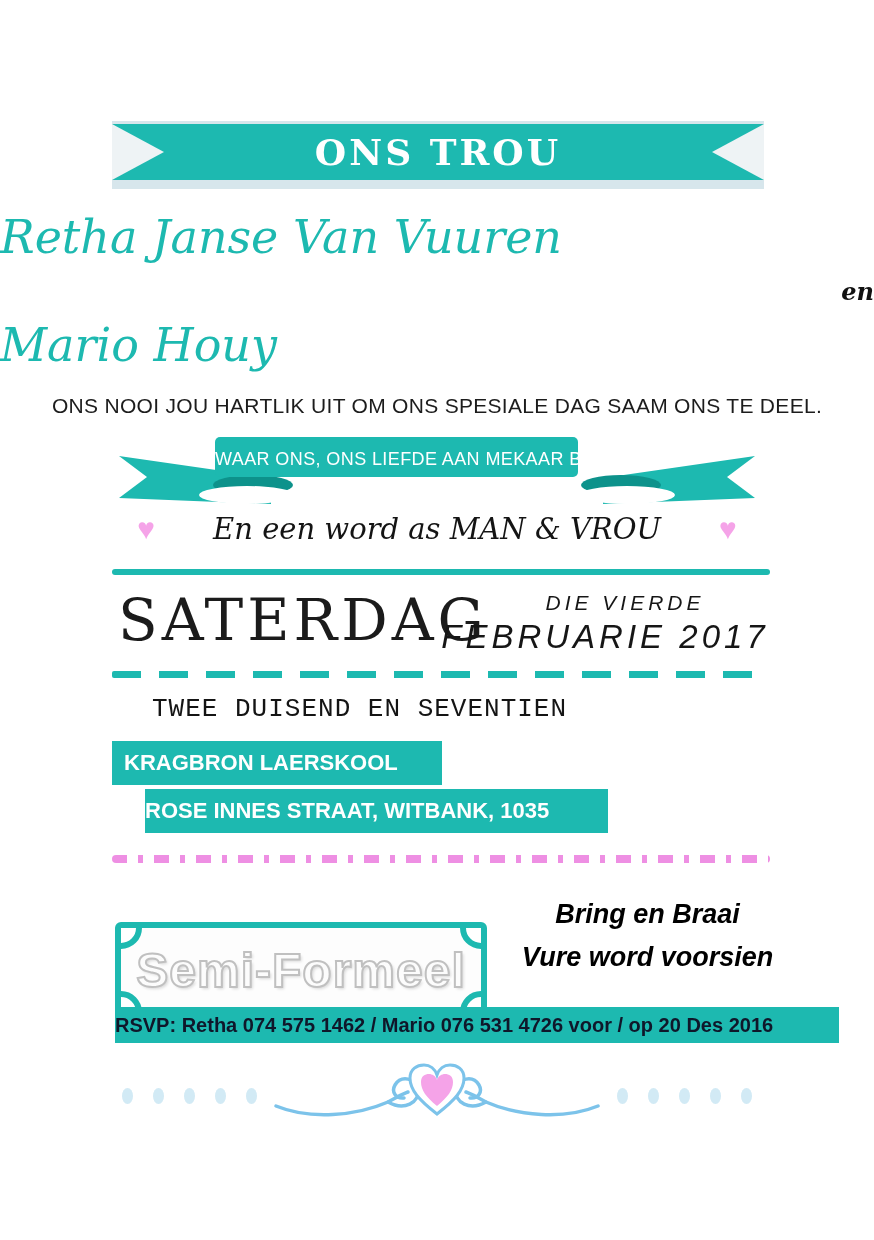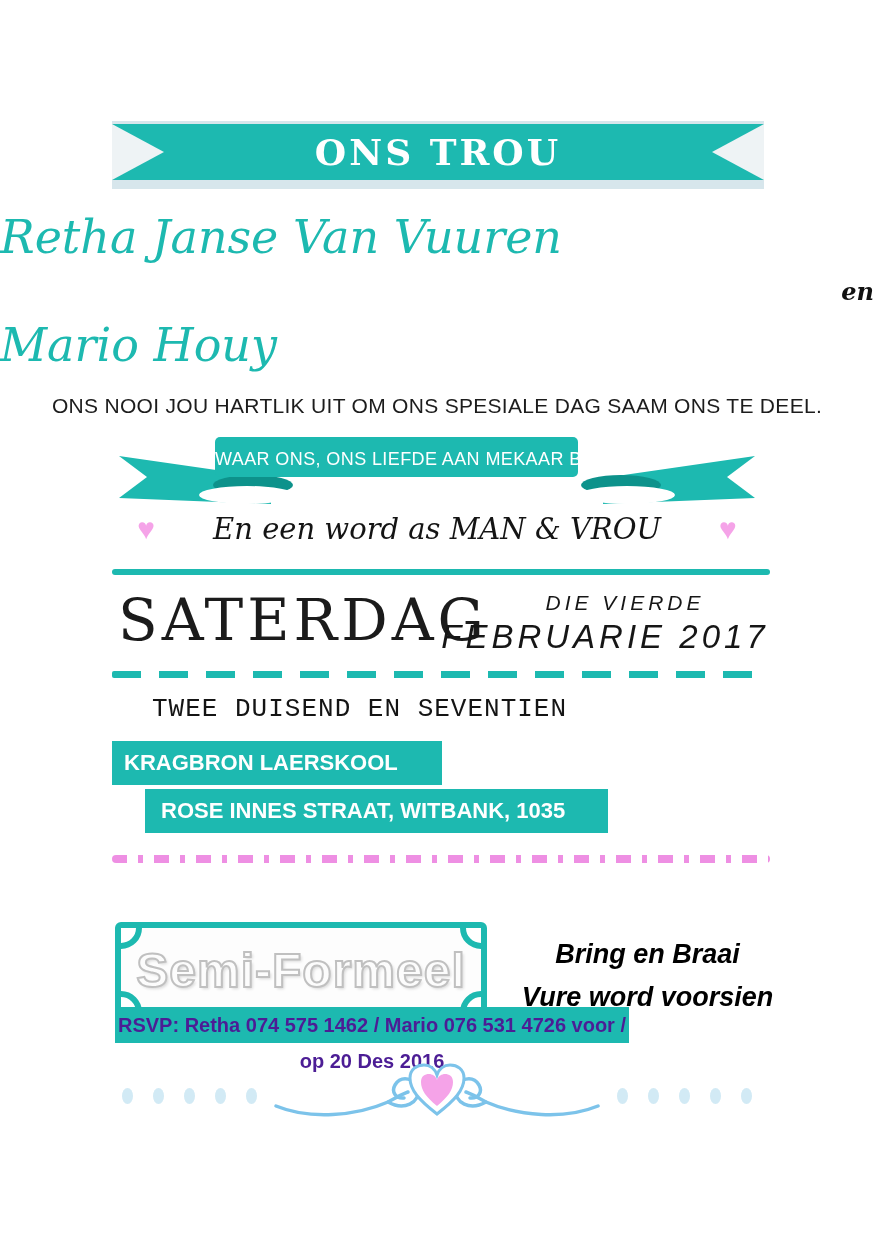--- a/index.html
+++ b/index.html
@@ -50,21 +50,21 @@
   .date-monthyear { left:440px; top:618px; width:330px; text-align:center; font-style:italic;
     font-size:33px; letter-spacing:4px; color:#161616; }
   .divider-dashed { left:112px; top:671px; width:658px; height:7px; border-radius:2px;
     background:repeating-linear-gradient(90deg, var(--teal,#1db9b0) 0 29px, transparent 29px 47px); }
   .year-words { left:152px; top:694px; font-family:"Liberation Mono", monospace; font-size:26px;
     letter-spacing:1px; color:#141414; }
 
   
   .venue-bar { background:var(--teal,#1db9b0); color:#fff; font-weight:bold; font-size:22px; height:44px; line-height:44px; }
   .venue-hall { left:112px; top:741px; width:330px; padding-left:12px; box-sizing:border-box; }
-  .venue-address { left:145px; top:789px; width:463px; padding-left:16px; box-sizing:border-box; }
+  .venue-address { left:145px; top:789px; width:463px; box-sizing:border-box; }
 
   
   .time-circle { left:618px; top:699px; width:142px; height:142px; border-radius:50%;
     border:11px solid var(--ring-blue,#d8eef6); box-sizing:border-box; }
   .time-circle::before { content:""; position:absolute; inset:3px; border-radius:50%;
     border:3px solid var(--ring-blue,#d8eef6); }
   .time-text { position:absolute; inset:0; display:flex; align-items:center; justify-content:center;
     font-weight:bold; font-size:44px; color:var(--time-gray,#9b9b9b);
     text-shadow:2px 2px 2px #cfcfcf; letter-spacing:1px; }
 
@@ -80,26 +80,26 @@
     background:#fff; border:6px solid var(--teal,#1db9b0); }
   .corner-notch.tl { left:-21px; top:-21px; }
   .corner-notch.tr { right:-21px; top:-21px; }
   .corner-notch.bl { left:-21px; bottom:-21px; }
   .corner-notch.br { right:-21px; bottom:-21px; }
   .dress-label { position:absolute; inset:0; display:flex; align-items:center; justify-content:center;
     font-weight:bold; font-size:48px; color:#fcfcfc; letter-spacing:1px;
     -webkit-text-stroke:2px #c0c0c0; text-shadow:2px 2px 3px #d8d8d8; }
 
   
-  .catering { left:505px; top:899px; width:285px; text-align:center; color:#000;margin-top:40px; }
+  .catering { left:505px; top:899px; width:285px; text-align:center; color:#000; }
   .catering .line { font-weight:bold; font-style:italic; font-size:27px; margin-bottom:12px; }
 
   
-  .rsvp-bar { left:115px; top:1007px; width:514px; height:36px; background:var(--teal,#1db9b0);
-    color:#4c1d95; font-weight:bold; font-size:20px; text-align:center; line-height:36px; }
+  .rsvp-bar { left:115px; top:1007px; width:724px; height:36px; background:var(--teal,#1db9b0);
+    color:#0f172a; font-weight:bold; font-size:20px; line-height:36px; }
 
   
   .dot { width:11px; height:16px; border-radius:50%; background:var(--dot-blue,#d2eaf5); top:1088px; }
   .flourish-svg { left:270px; top:1062px; }
 </style>
 </head>
 <body>
 
 <div class="page">
 

